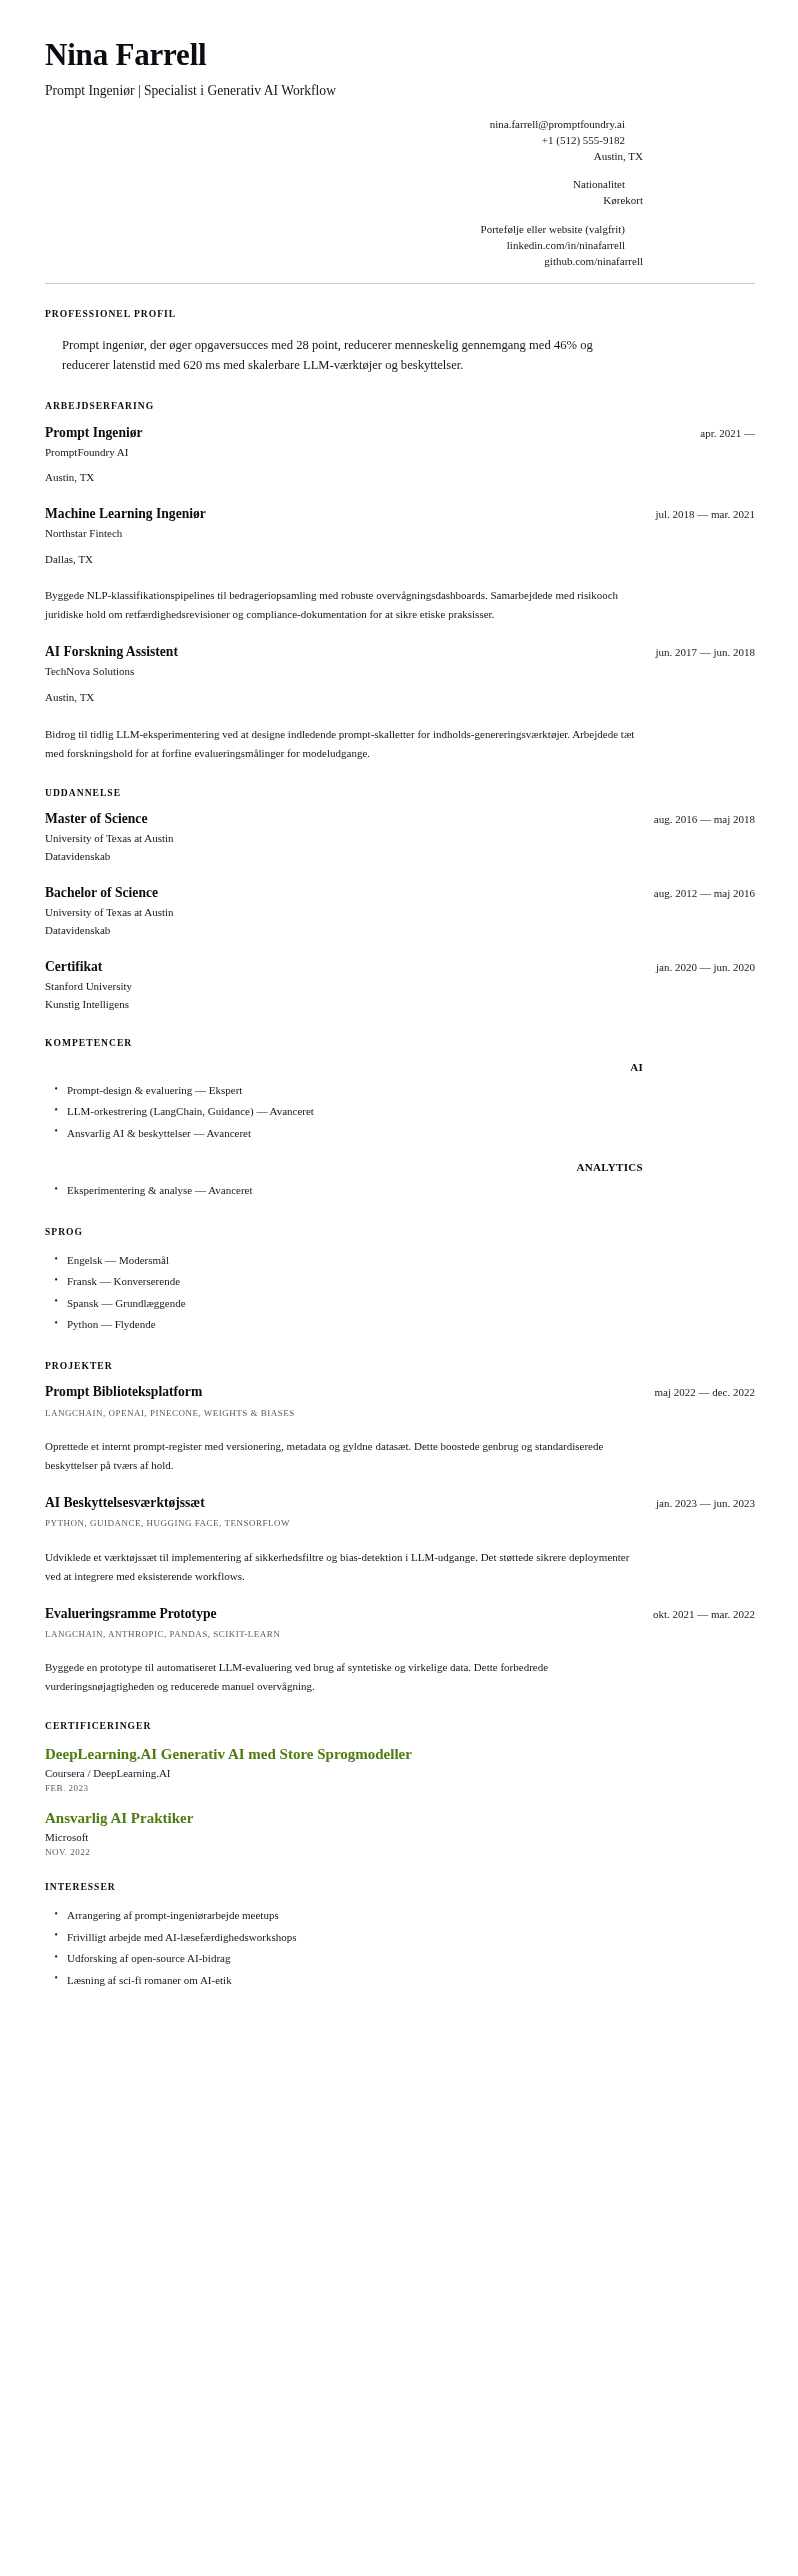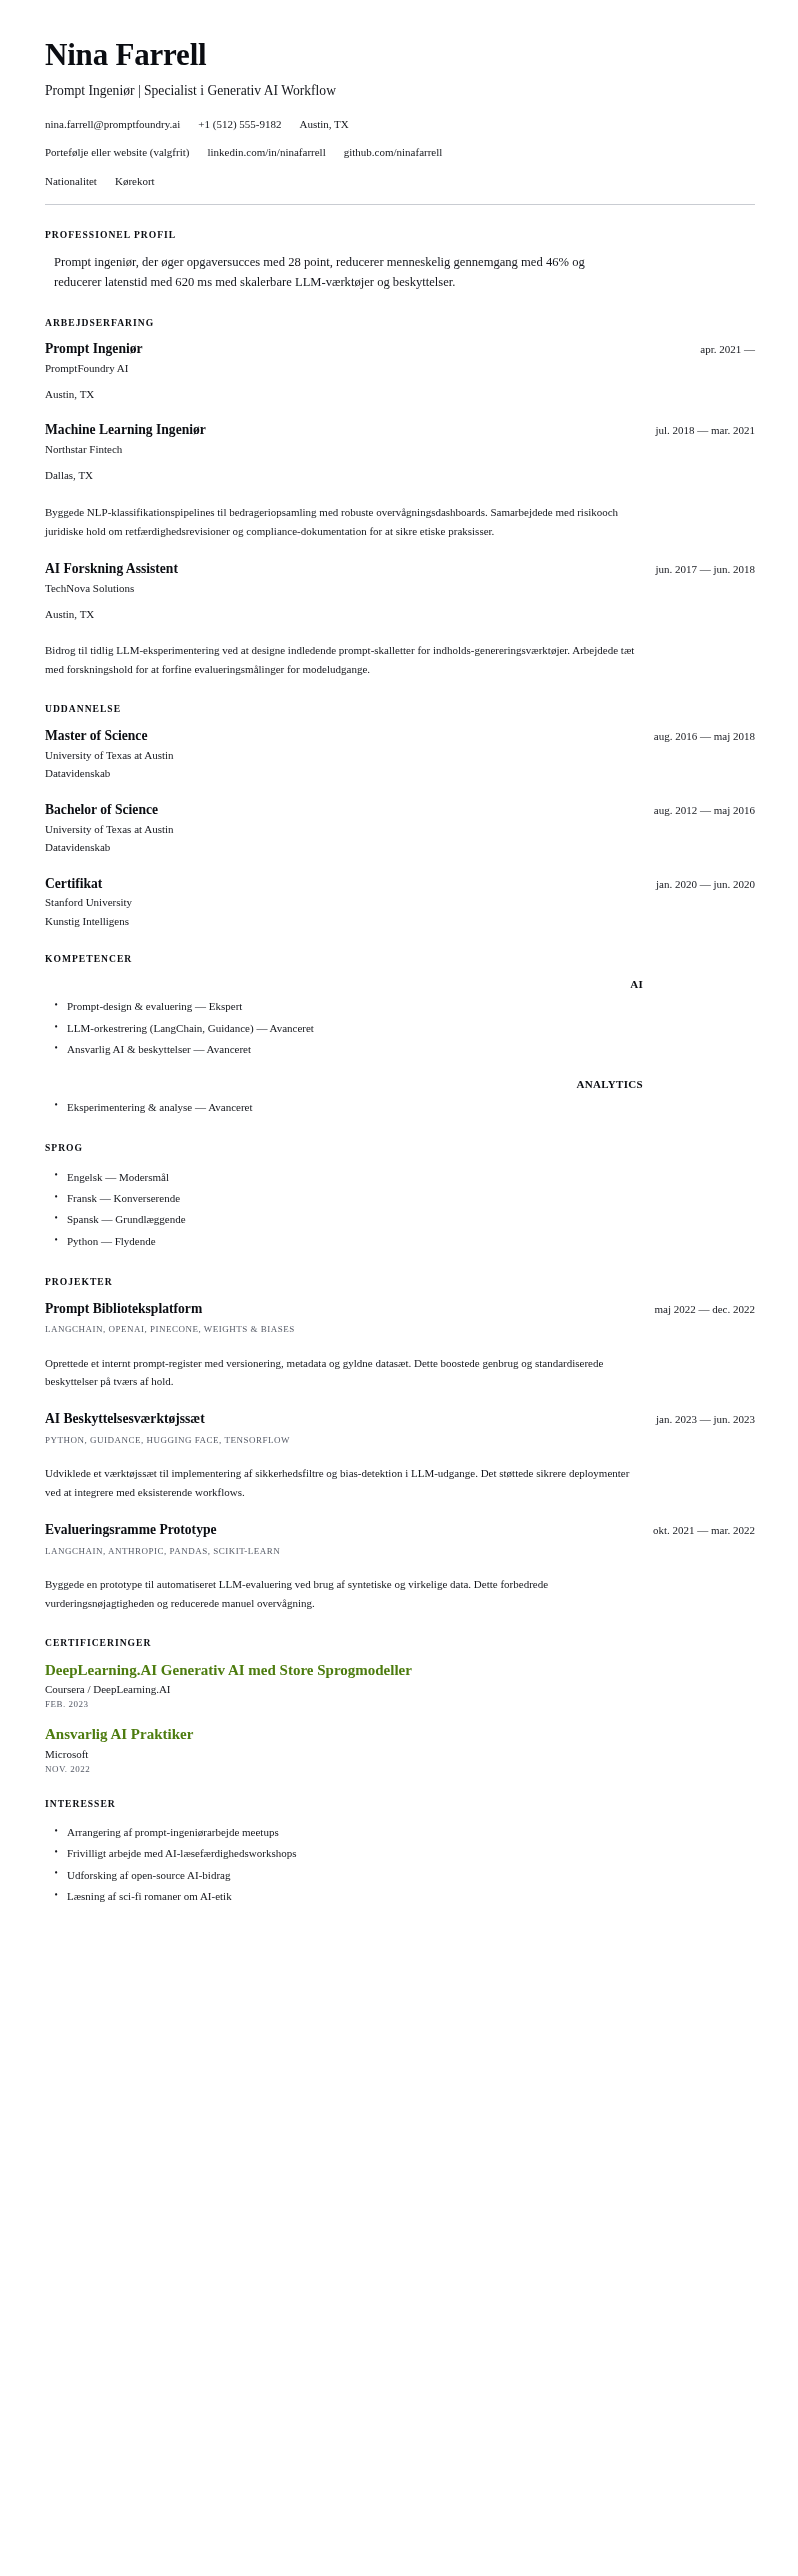--- a/index.html
+++ b/index.html
@@ -38,20 +38,21 @@
     color: #14161c;
   }
   .contact-row {
     font-size: 11px;
     line-height: 1.45;
     margin-bottom: 12.6px;
     color: #15171d;
     display: flex;
     flex-wrap: wrap;
     align-items: flex-end;
+    flex-direction: column;
   }
   .contact-row .citem { margin-right: 18px; white-space: nowrap; }
   .contact-row .citem:last-child { margin-right: 0; }
 
   .rule {
     border: 0;
     border-top: 1.3px solid #c9ccd2;
     margin: 14px 0 0 0;
     width: 710px;
   }
@@ -63,21 +64,21 @@
     font-weight: 700;
     letter-spacing: 1px;
     text-transform: uppercase;
     color: #0b0d12;
     margin: 0 0 13.3px 0;
     font-family: "Liberation Serif", "DejaVu Serif", serif;
   }
   .summary {
     font-size: 12.6px;
     line-height: 1.58;
-    margin: 9px;
+    margin: 17px;
     max-width: 709px;
     color: #15171d;
   }
 
   
   .entry { margin-bottom: 20px; }
   .entry:last-child { margin-bottom: 0; }
   .entry-head {
     display: flex;
     justify-content: space-between;
@@ -193,28 +194,28 @@
     <h1 class="name">Nina Farrell</h1>
     <div class="headline">Prompt Ingeniør | Specialist i Generativ AI Workflow</div>
 
     <div class="contact-row">
       <span class="citem">nina.farrell@promptfoundry.ai</span>
       <span class="citem">+1 (512) 555-9182</span>
       <span class="citem">Austin, TX</span>
     </div>
 
     <div class="contact-row">
+      <span class="citem">Nationalitet</span>
+      <span class="citem">Kørekort</span>
+    </div>
+
+    <div class="contact-row">
       <span class="citem">Portefølje eller website (valgfrit)</span>
       <span class="citem">linkedin.com/in/ninafarrell</span>
       <span class="citem">github.com/ninafarrell</span>
-    </div>
-
-    <div class="contact-row">
-      <span class="citem">Nationalitet</span>
-      <span class="citem">Kørekort</span>
     </div>
 
     <hr class="rule">
   </header>
 
   <section class="section">
     <h2 class="section-title">Professionel profil</h2>
     <p class="summary">Prompt ingeniør, der øger opgaversucces med 28 point, reducerer menneskelig gennemgang med 46% og reducerer latenstid med 620 ms med skalerbare LLM-værktøjer og beskyttelser.</p>
   </section>
 

